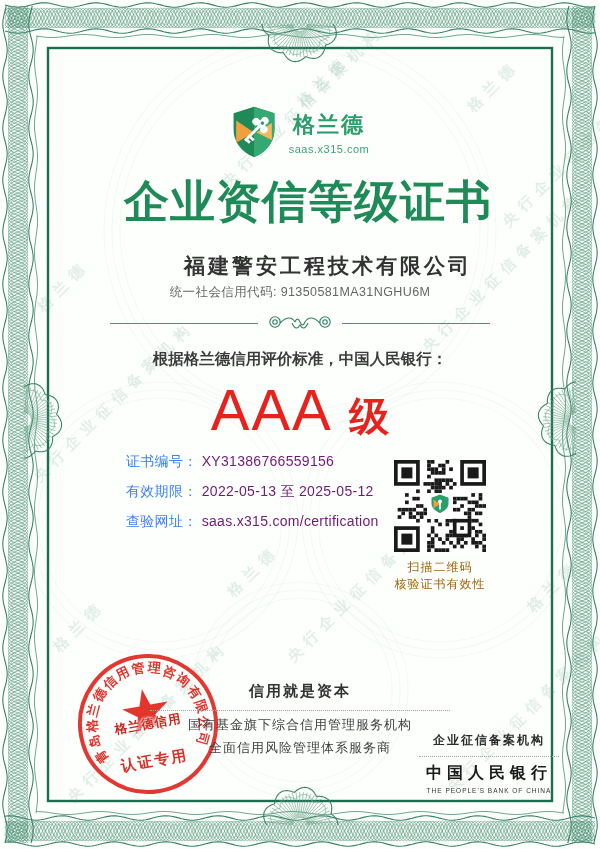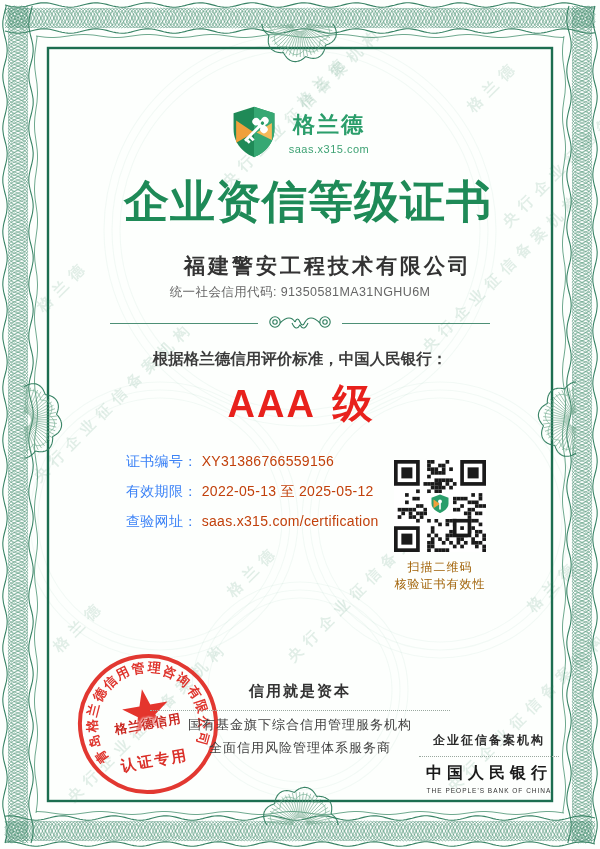--- a/index.html
+++ b/index.html
@@ -22,27 +22,27 @@
   .company{position:absolute;left:0;top:252px;width:100%;text-align:center;font-size:21px;font-weight:700;
            color:#333;letter-spacing:3px;padding-left:28px;}
   .credit-code{position:absolute;left:0;top:284px;width:100%;text-align:center;font-size:12.5px;color:#666;letter-spacing:.4px;}
 
   .divider{position:absolute;left:0;top:313px;width:100%;display:flex;justify-content:center;align-items:center;gap:10px;}
   .divider .line{width:148px;height:0;border-top:1px solid #2e7d5e;opacity:.85;}
 
   .statement{position:absolute;left:0;top:349px;width:100%;text-align:center;font-size:15.5px;font-weight:600;color:#3c3c3c;}
 
   .grade{position:absolute;left:0;top:376px;width:100%;text-align:center;color:#e8211c;}
-  .grade-value{font-size:38px;font-weight:700;letter-spacing:2px;}
+  .grade-value{font-size:58px;font-weight:400;letter-spacing:2px;}
   .grade-suffix{font-size:40px;font-weight:700;margin-left:12px;}
 
   .details{position:absolute;left:126px;top:453px;}
   .detail-row{font-size:14px;color:#4a4a4a;margin-bottom:12px;letter-spacing:.3px;}
   .detail-label{color:#3b82f6;}
-  .detail-value{color:#c2410c;}
+  .detail-value{color:#701a75;}
   .platform-note{font-size:12.5px;color:#666;margin-top:2px;margin-left:50px;letter-spacing:1px;}
 
   .qr-block{position:absolute;left:381px;top:460px;width:118px;text-align:center;}
   #qr-svg{display:block;margin:0 auto;background:#fff;}
   .qr-caption{font-size:12px;color:#a16207;line-height:17px;margin-top:7px;letter-spacing:1px;}
 
   .seal{position:absolute;left:76px;top:652px;width:144px;height:144px;transform:rotate(-10deg);opacity:.93;}
   .seal-ring{position:absolute;inset:2px;border:4px solid #e02a22;border-radius:50%;}
   .seal-ch{position:absolute;width:16px;height:18px;font-size:13px;font-weight:700;color:#dd251d;text-align:center;}
   .seal-star{position:absolute;left:0;right:0;top:30px;text-align:center;font-size:60px;line-height:60px;color:#e3261e;}

